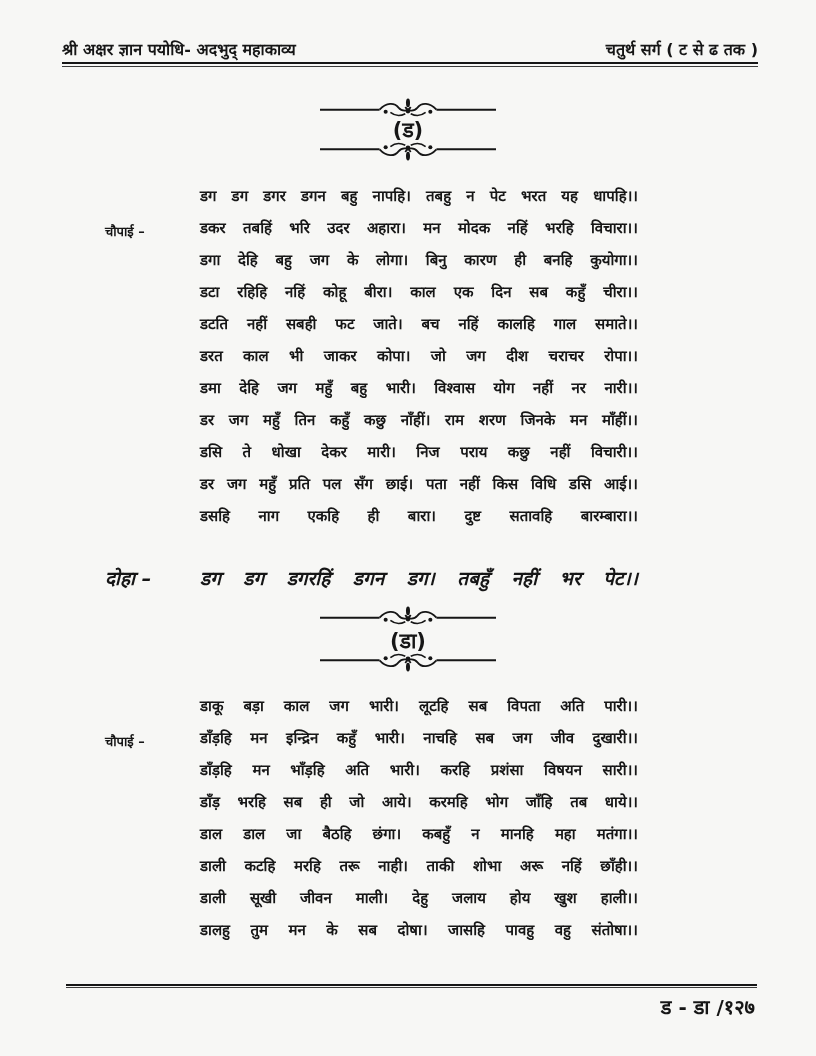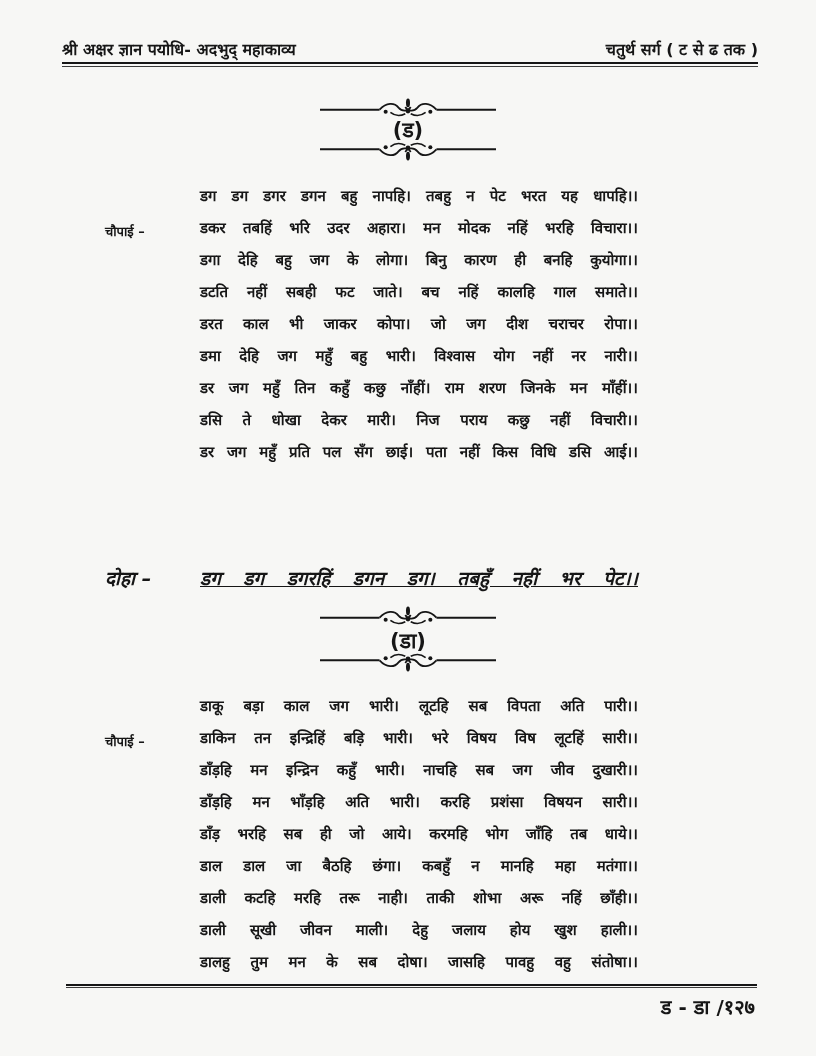--- a/index.html
+++ b/index.html
@@ -53,21 +53,21 @@
     font-size:15px;font-weight:700;line-height:32px;
     text-align:justify;text-align-last:justify;
   }
   .doha-label{
     position:absolute;left:105px;top:0;
     font-size:19px;font-weight:700;font-style:italic;line-height:37px;
     white-space:nowrap;
   }
   .dline{
     font-size:19px;font-weight:700;font-style:italic;line-height:37px;
-    text-align:justify;text-align-last:justify;text-decoration:underline;
+    text-align:justify;text-align-last:justify;
   }
   
   .footer-rule{
     position:absolute;top:984px;left:66px;right:59px;
     height:1px;
     border-top:2px solid #161616;
     border-bottom:1px solid #3a3a3a;
   }
   .page-number{
     position:absolute;top:993px;right:61px;
@@ -115,26 +115,28 @@
       <circle cx="130" cy="19" r="3.5" fill="#161616"></circle>
     </svg>
   </div>
 
   <div class="verse-block" style="top:180px;height:352px;">
     <div class="verse-label">चौपाई –</div>
     <div class="verse-lines">
       <div class="cline">डग डग डगर डगन बहु नापहि। तबहु न पेट भरत यह धापहि।।</div>
       <div class="cline">डकर तबहिं भरि उदर अहारा। मन मोदक नहिं भरहि विचारा।।</div>
       <div class="cline">डगा देहि बहु जग के लोगा। बिनु कारण ही बनहि कुयोगा।।</div>
+      <div class="cline">डटा रहिहि नहिं कोहू बीरा। काल एक दिन सब कहुँ चीरा।।</div>
       <div class="cline">डटति नहीं सबही फट जाते। बच नहिं कालहि गाल समाते।।</div>
       <div class="cline">डरत काल भी जाकर कोपा। जो जग दीश चराचर रोपा।।</div>
       <div class="cline">डमा देहि जग महुँ बहु भारी। विश्वास योग नहीं नर नारी।।</div>
       <div class="cline">डर जग महुँ तिन कहुँ कछु नाँहीं। राम शरण जिनके मन माँहीं।।</div>
       <div class="cline">डसि ते धोखा देकर मारी। निज पराय कछु नहीं विचारी।।</div>
       <div class="cline">डर जग महुँ प्रति पल सँग छाई। पता नहीं किस विधि डसि आई।।</div>
+      <div class="cline">डसहि नाग एकहि ही बारा। दुष्ट सतावहि बारम्बारा।।</div>
     </div>
   </div>
 
   <div class="verse-block" style="top:560px;height:74px;">
     <div class="doha-label">दोहा –</div>
     <div class="verse-lines">
       <div class="dline">डग डग डगरहिं डगन डग। तबहुँ नहीं भर पेट।।</div>
     </div>
   </div>
 
@@ -165,21 +167,20 @@
       <circle cx="163" cy="20" r="3" fill="#161616"></circle>
       <ellipse cx="130" cy="7" rx="3" ry="6.5" fill="#161616"></ellipse>
       <circle cx="130" cy="19" r="3.5" fill="#161616"></circle>
     </svg>
   </div>
 
   <div class="verse-block" style="top:690px;height:288px;">
     <div class="verse-label">चौपाई –</div>
     <div class="verse-lines">
       <div class="cline">डाकू बड़ा काल जग भारी। लूटहि सब विपता अति पारी।।</div>
-      <div class="cline">डाकिन तन इन्द्रिहिं बड़ि भारी। भरे विषय विष लूटहिं सारी।।</div>
       <div class="cline">डाँड़हि मन इन्द्रिन कहुँ भारी। नाचहि सब जग जीव दुखारी।।</div>
       <div class="cline">डाँड़हि मन भाँड़हि अति भारी। करहि प्रशंसा विषयन सारी।।</div>
       <div class="cline">डाँड़ भरहि सब ही जो आये। करमहि भोग जाँहि तब धाये।।</div>
       <div class="cline">डाल डाल जा बैठहि छंगा। कबहुँ न मानहि महा मतंगा।।</div>
       <div class="cline">डाली कटहि मरहि तरू नाही। ताकी शोभा अरू नहिं छाँही।।</div>
       <div class="cline">डाली सूखी जीवन माली। देहु जलाय होय खुश हाली।।</div>
       <div class="cline">डालहु तुम मन के सब दोषा। जासहि पावहु वहु संतोषा।।</div>
     </div>
   </div>
 

